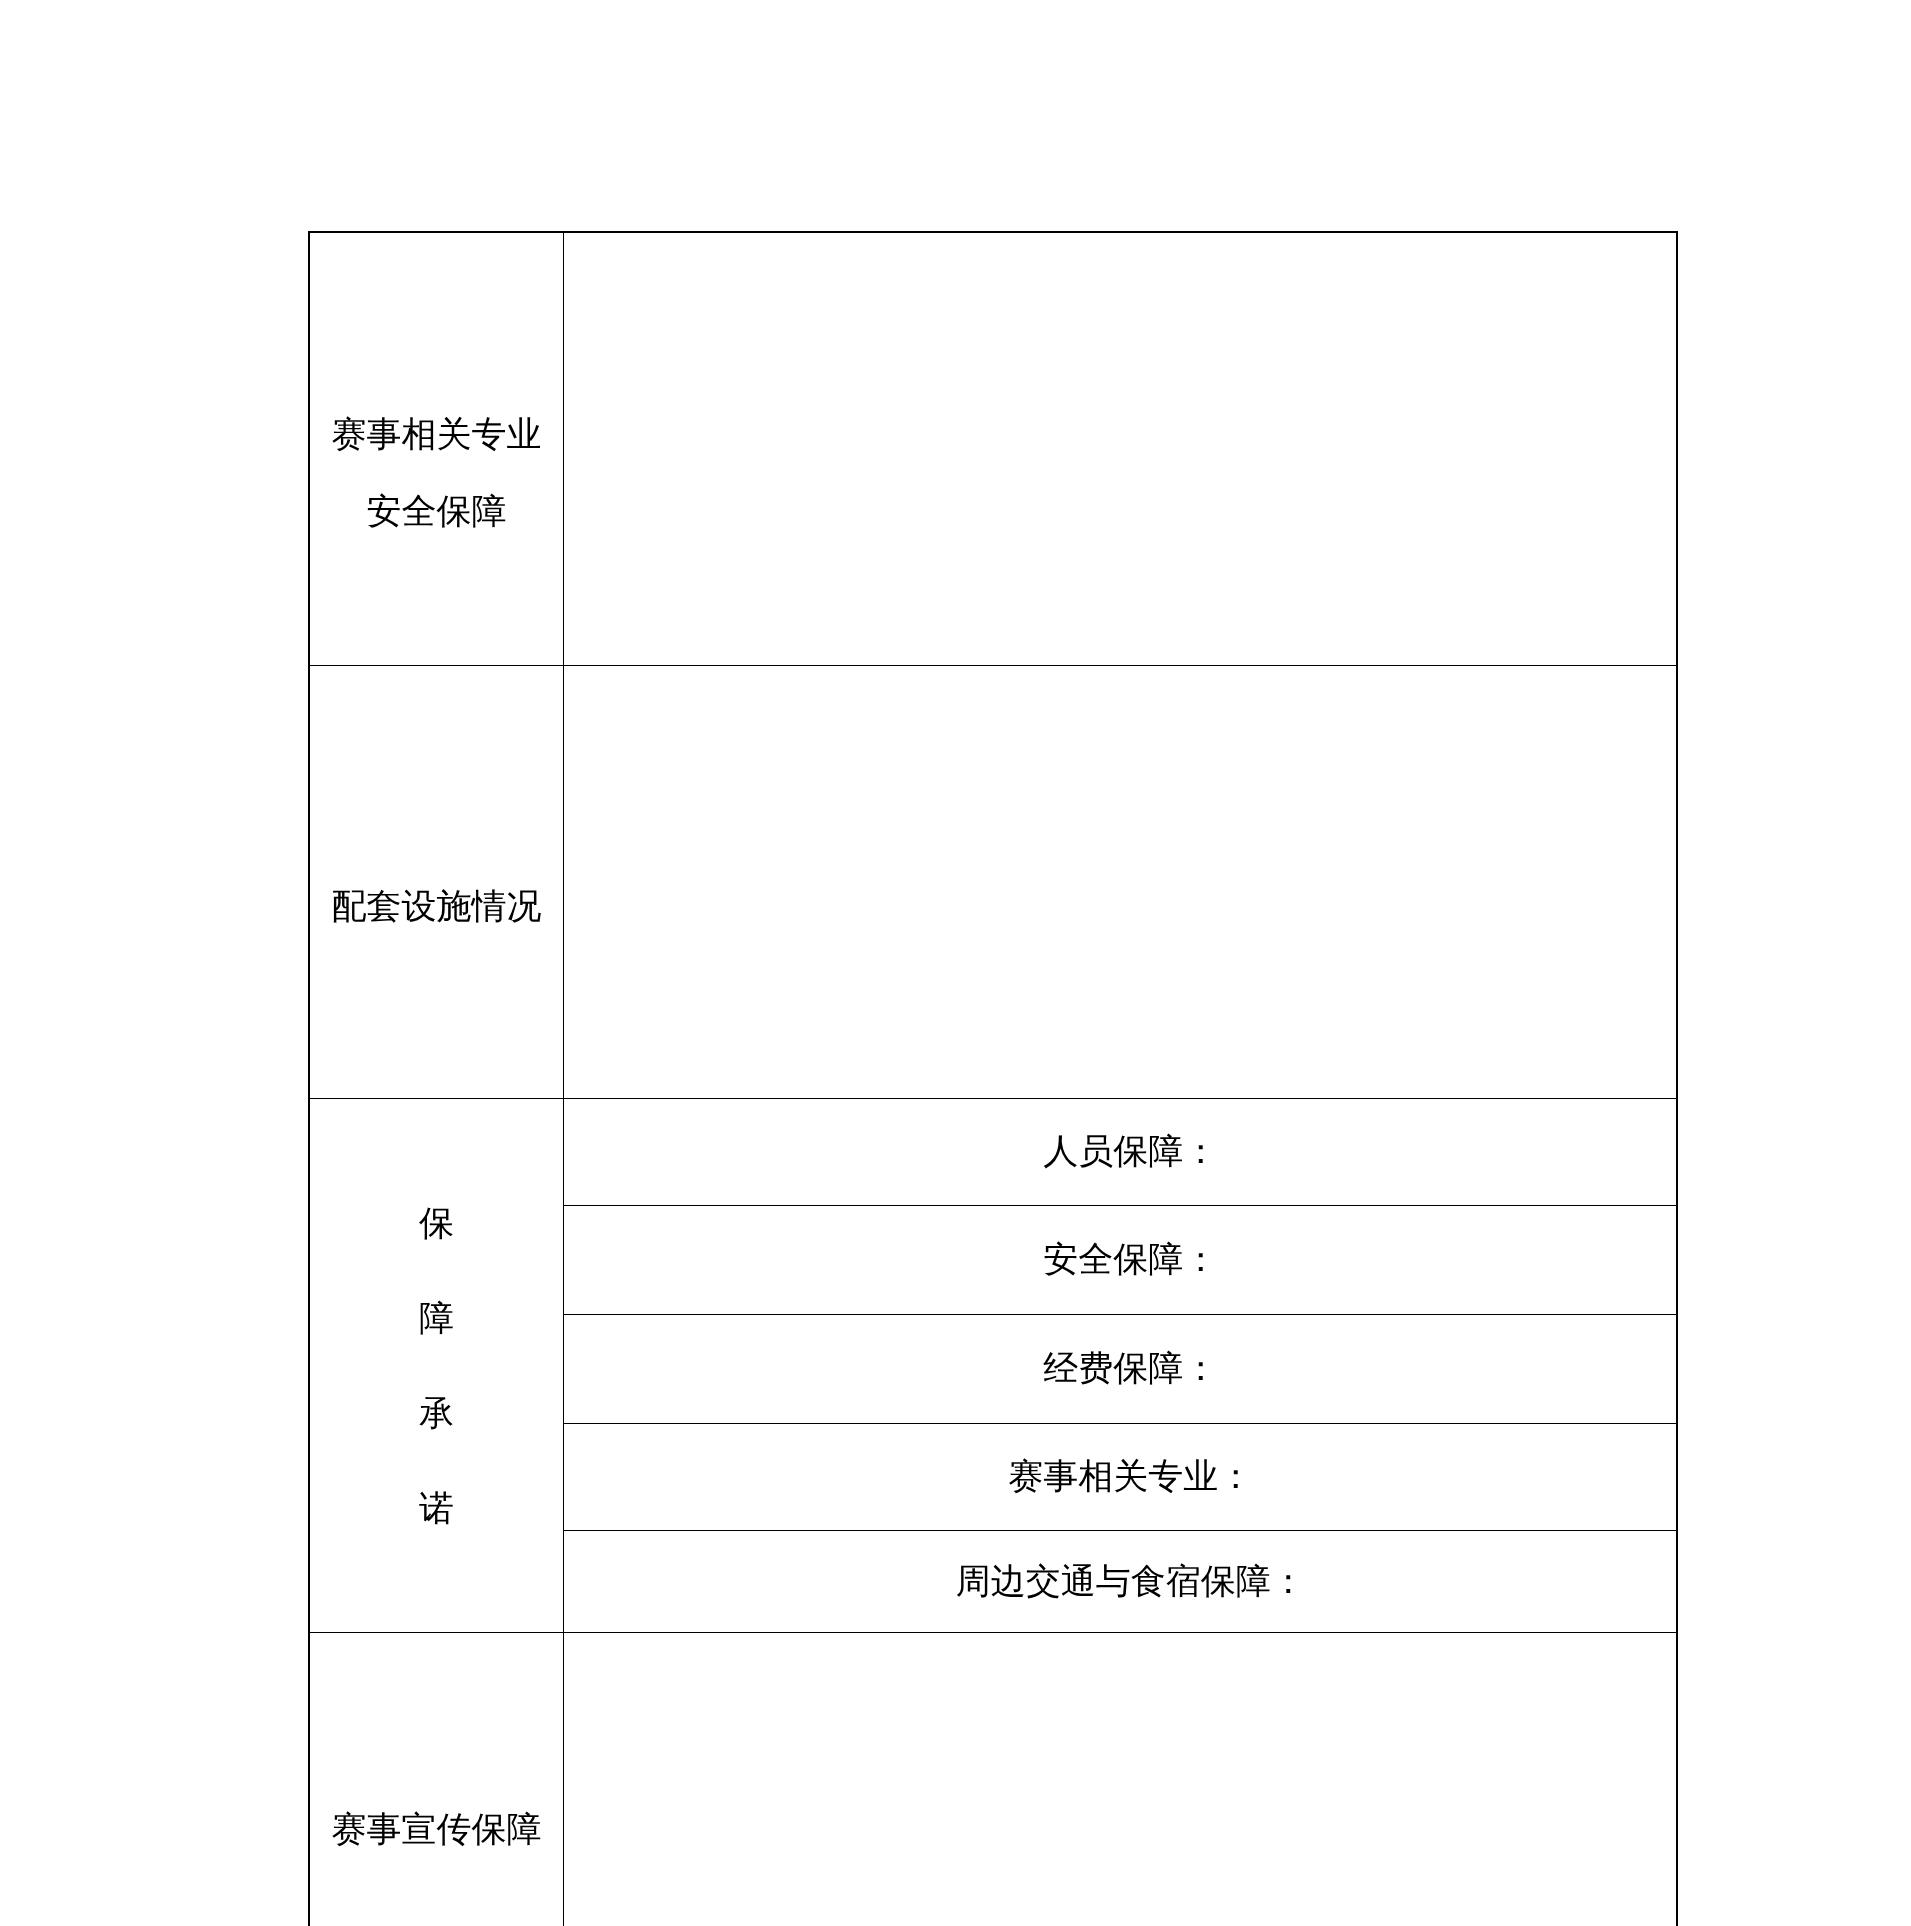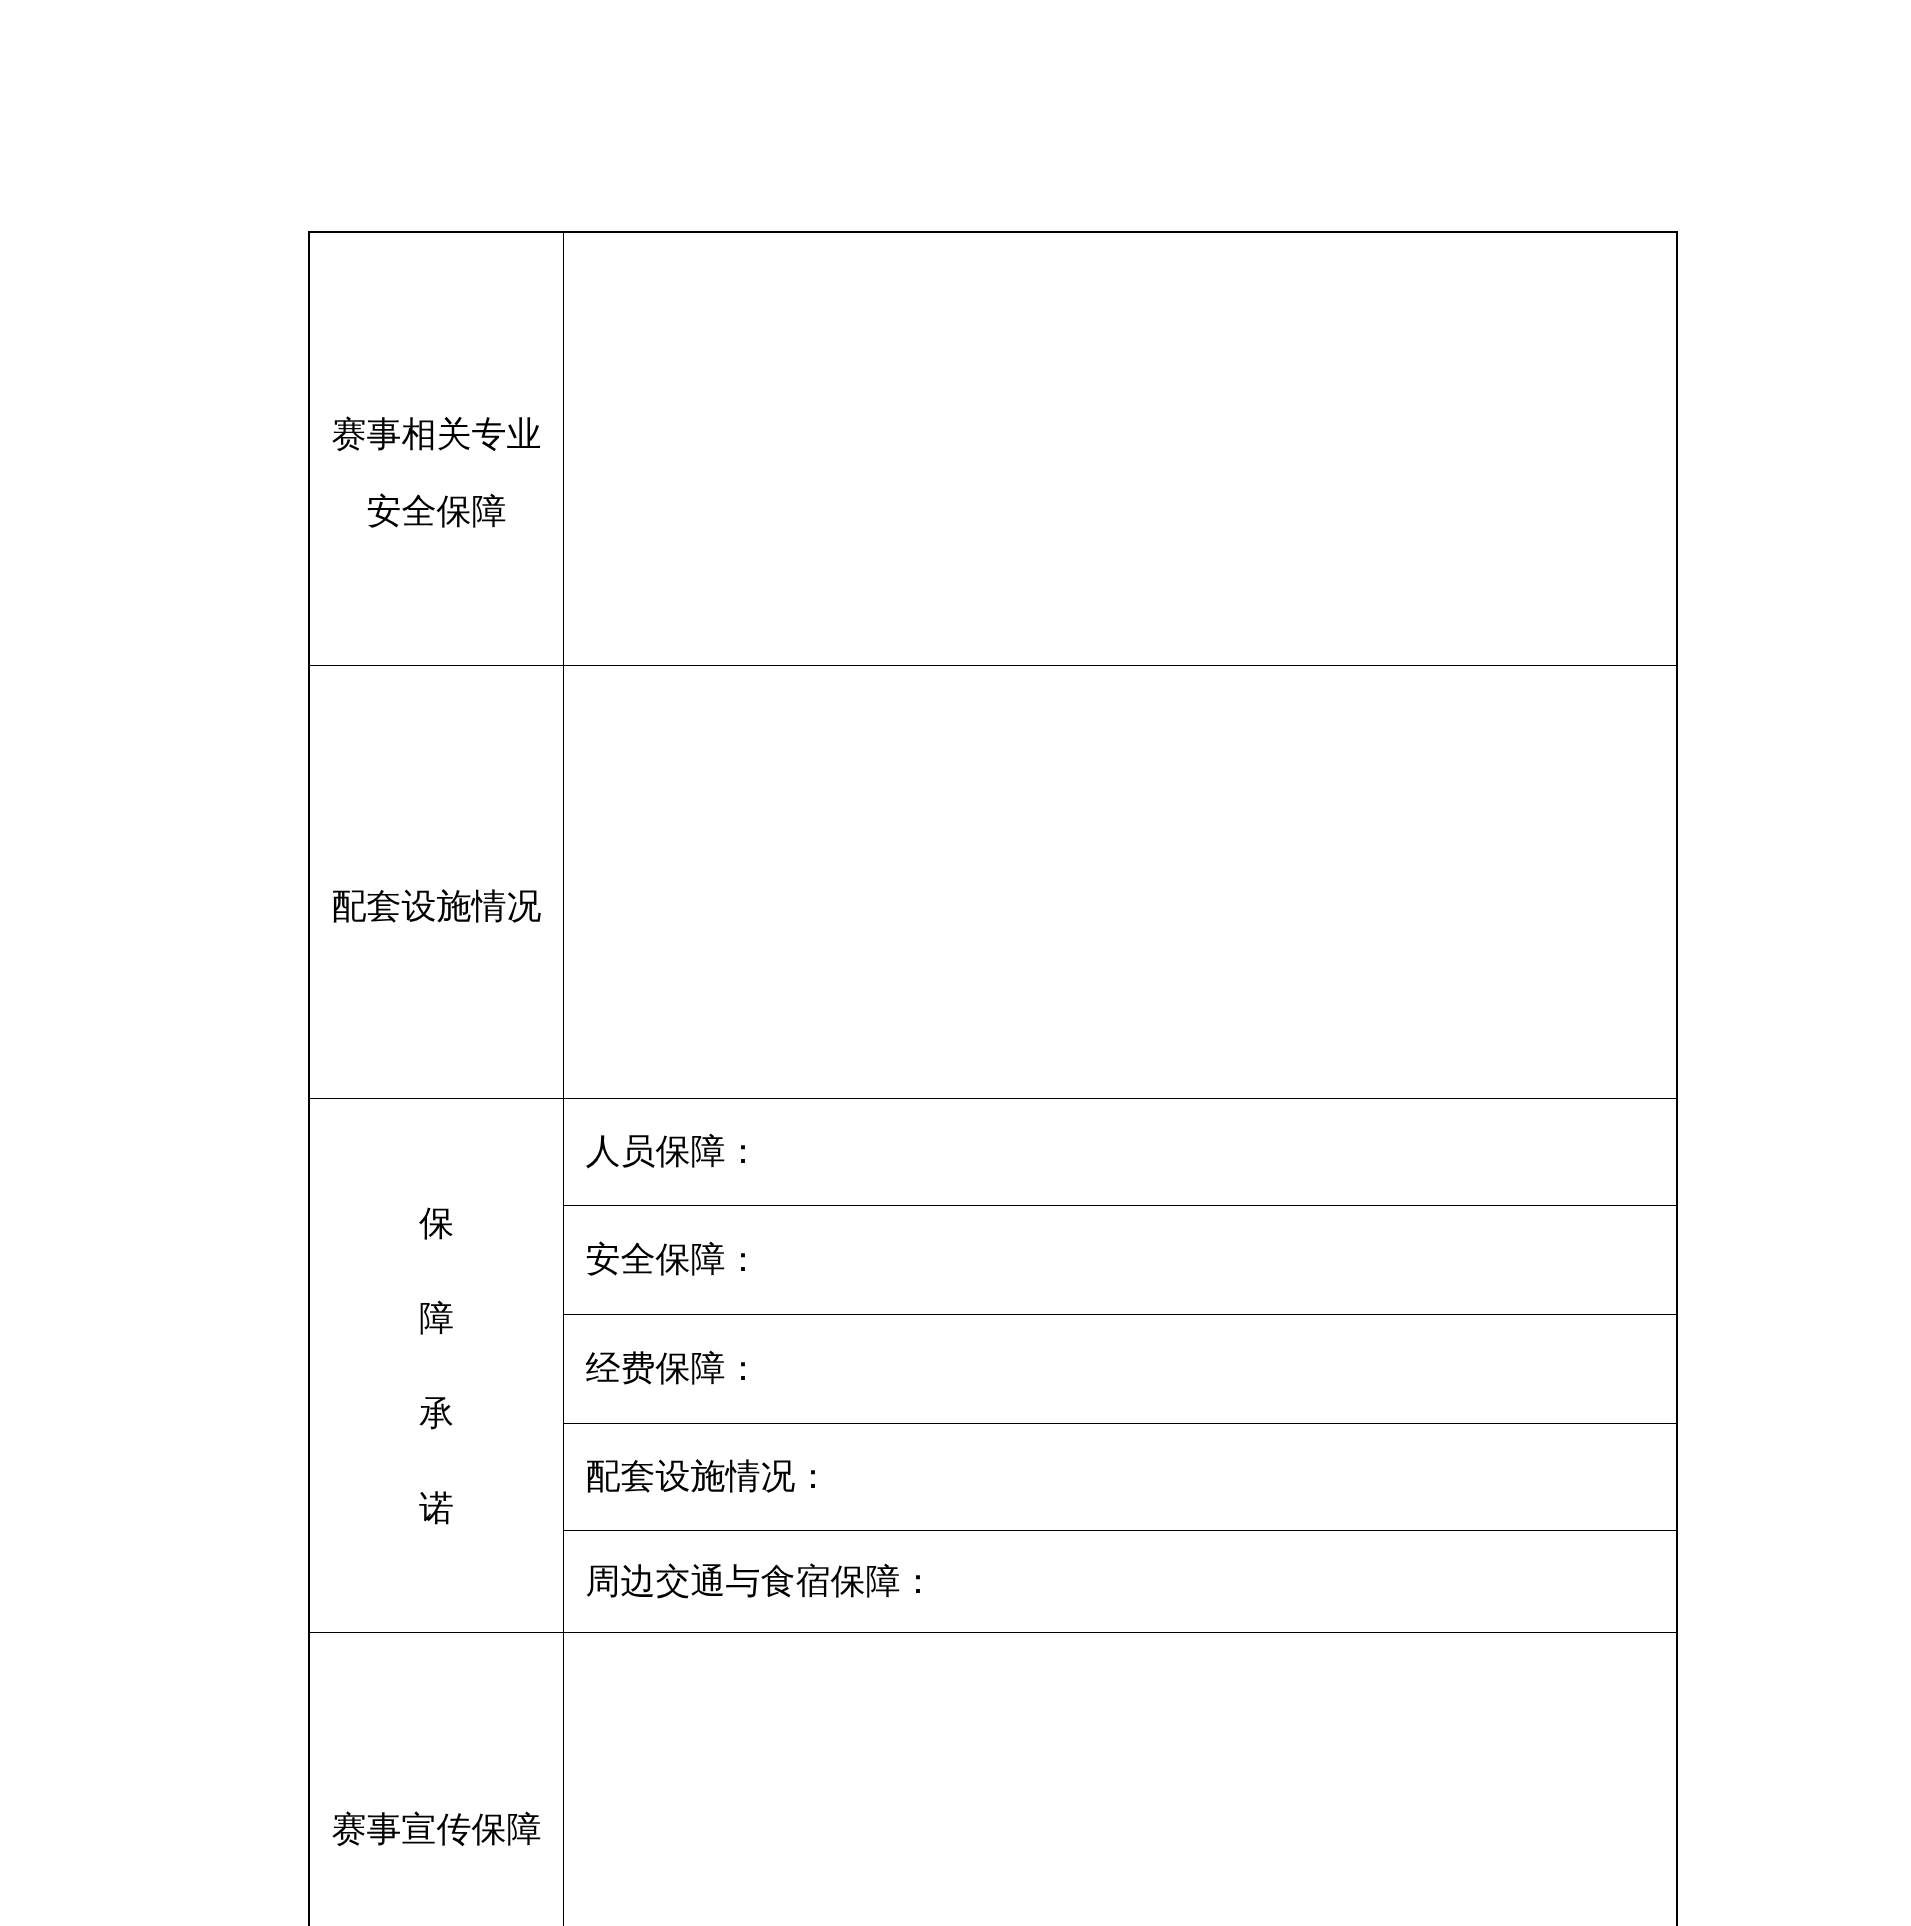--- a/index.html
+++ b/index.html
@@ -25,20 +25,21 @@
     box-sizing: border-box;
     border: 2.3px solid #000000;
     display: grid;
     grid-template-columns: 254px 1fr;
     grid-template-rows: 433px 433px 107px 109px 109px 107px 102px 394px 1fr;
   }
   .cell {
     box-sizing: border-box;
     font-size: 35px;
     line-height: 1.3;
+    justify-content: center;
   }
   .lbl {
     border-right: 1.5px solid #000000;
     border-bottom: 1.5px solid #000000;
     display: flex;
     flex-direction: column;
     align-items: center;
     justify-content: center;
     text-align: center;
   }
@@ -95,21 +96,21 @@
     <div class="cell cnt sub-cnt">
       <span>人员保障：</span>
     </div>
     <div class="cell cnt sub-cnt">
       <span>安全保障：</span>
     </div>
     <div class="cell cnt sub-cnt">
       <span>经费保障：</span>
     </div>
     <div class="cell cnt sub-cnt">
-      <span>配套设施情况：</span>
+      <span>赛事相关专业：</span>
     </div>
     <div class="cell cnt sub-cnt">
       <span>周边交通与食宿保障：</span>
     </div>
 
     <div class="cell lbl">
       <div>赛事宣传保障</div>
     </div>
     <div class="cell cnt"></div>
 

